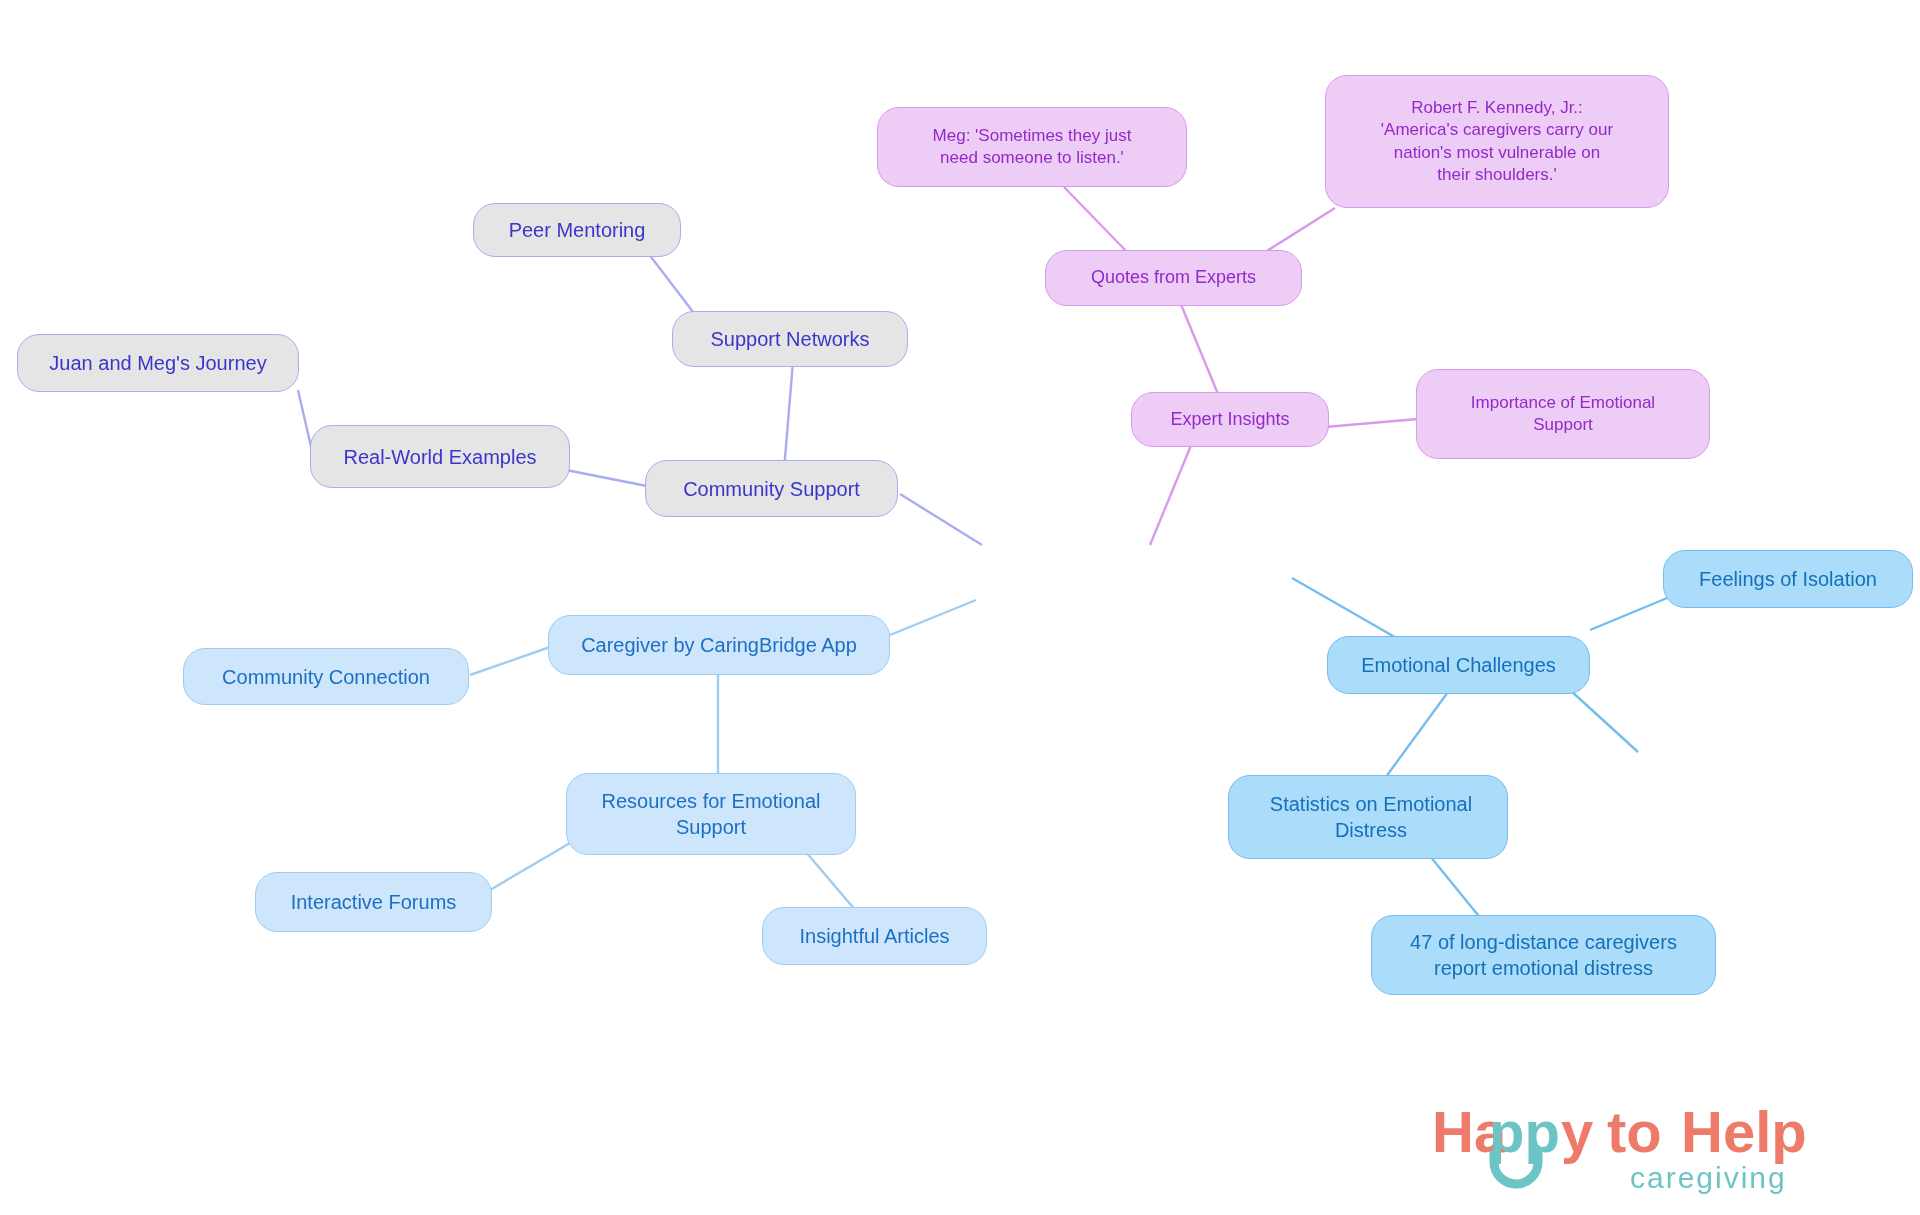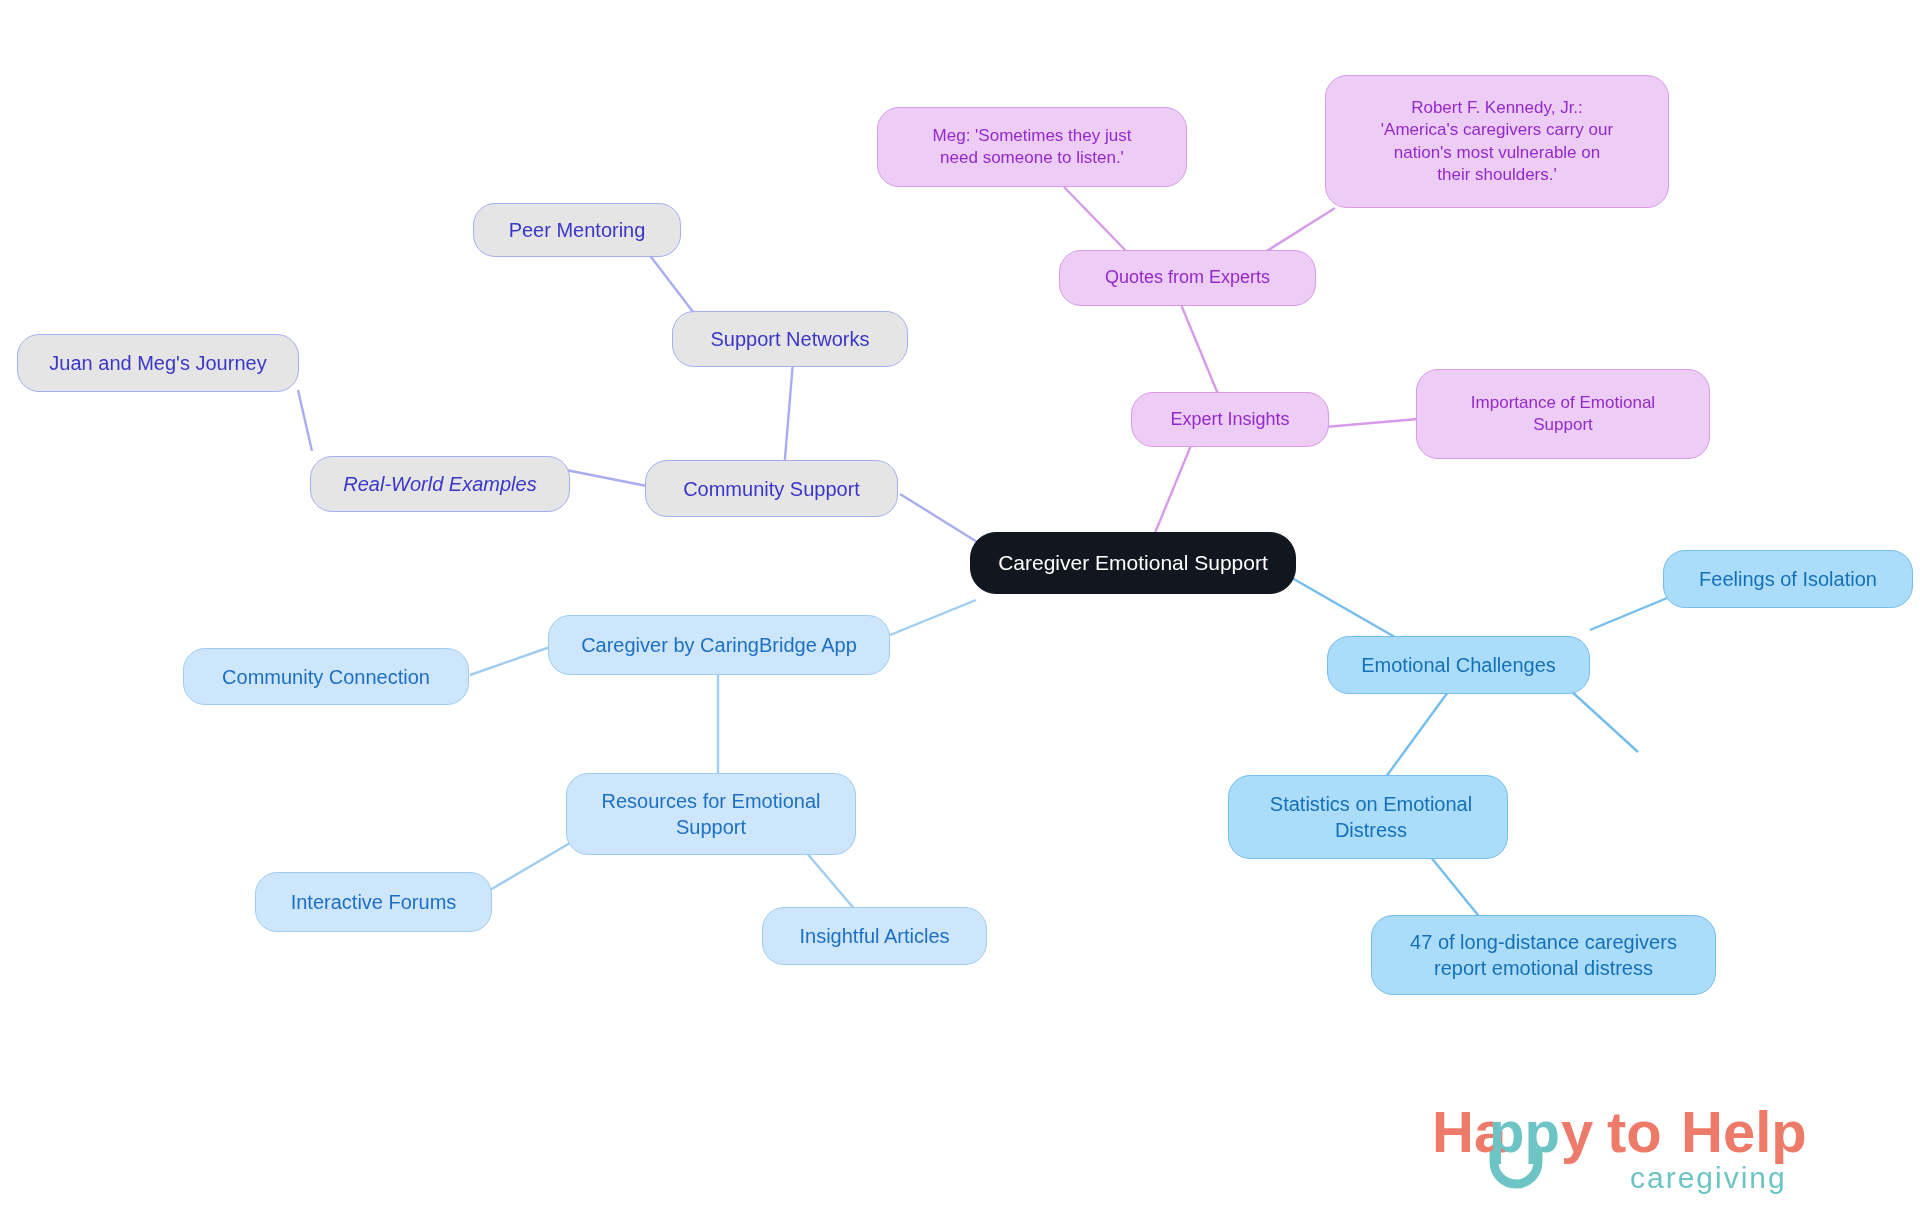--- a/index.html
+++ b/index.html
@@ -118,35 +118,34 @@
 
     <g stroke="#9fcdf2" stroke-width="2.4" fill="none">
       <path d="M 976 600 L 890 635"></path>
       <path d="M 550 647 L 470 675"></path>
       <path d="M 718 675 L 718 775"></path>
       <path d="M 570 843 L 490 890"></path>
       <path d="M 800 845 L 862 918"></path>
     </g>
   </svg>
 
-  <div class="node n-root" style="left:970px; top:532px; width:326px; height:62px;">Caregiver Emotional Support</div>
 
   <div class="node n-peri" style="left:645px; top:460px; width:253px; height:57px;">Community Support</div>
 
   <div class="node n-peri" style="left:672px; top:311px; width:236px; height:56px;">Support Networks</div>
 
   <div class="node n-peri" style="left:473px; top:203px; width:208px; height:54px;">Peer Mentoring</div>
 
-  <div class="node n-peri" style="left:310px; top:456px; width:260px; height:56px;font-style:italic;">Real-World Examples</div>
+  <div class="node n-peri" style="left:310px; top:425px; width:260px; height:63px;">Real-World Examples</div>
 
   <div class="node n-peri" style="left:17px; top:334px; width:282px; height:58px;">Juan and Meg's Journey</div>
 
   <div class="node n-violet" style="left:1131px; top:392px; width:198px; height:55px;">Expert Insights</div>
 
-  <div class="node n-violet" style="left:1045px; top:250px; width:257px; height:56px;margin-left:14px;">Quotes from Experts</div>
+  <div class="node n-violet" style="left:1045px; top:250px; width:257px; height:56px;">Quotes from Experts</div>
 
   <div class="node n-violet small" style="left:877px; top:107px; width:310px; height:80px;">Meg: 'Sometimes they just
 need someone to listen.'</div>
 
   <div class="node n-violet small" style="left:1325px; top:75px; width:344px; height:133px;">Robert F. Kennedy, Jr.:
 'America's caregivers carry our
 nation's most vulnerable on
 their shoulders.'</div>
 
   <div class="node n-violet small" style="left:1416px; top:369px; width:294px; height:90px;">Importance of Emotional

